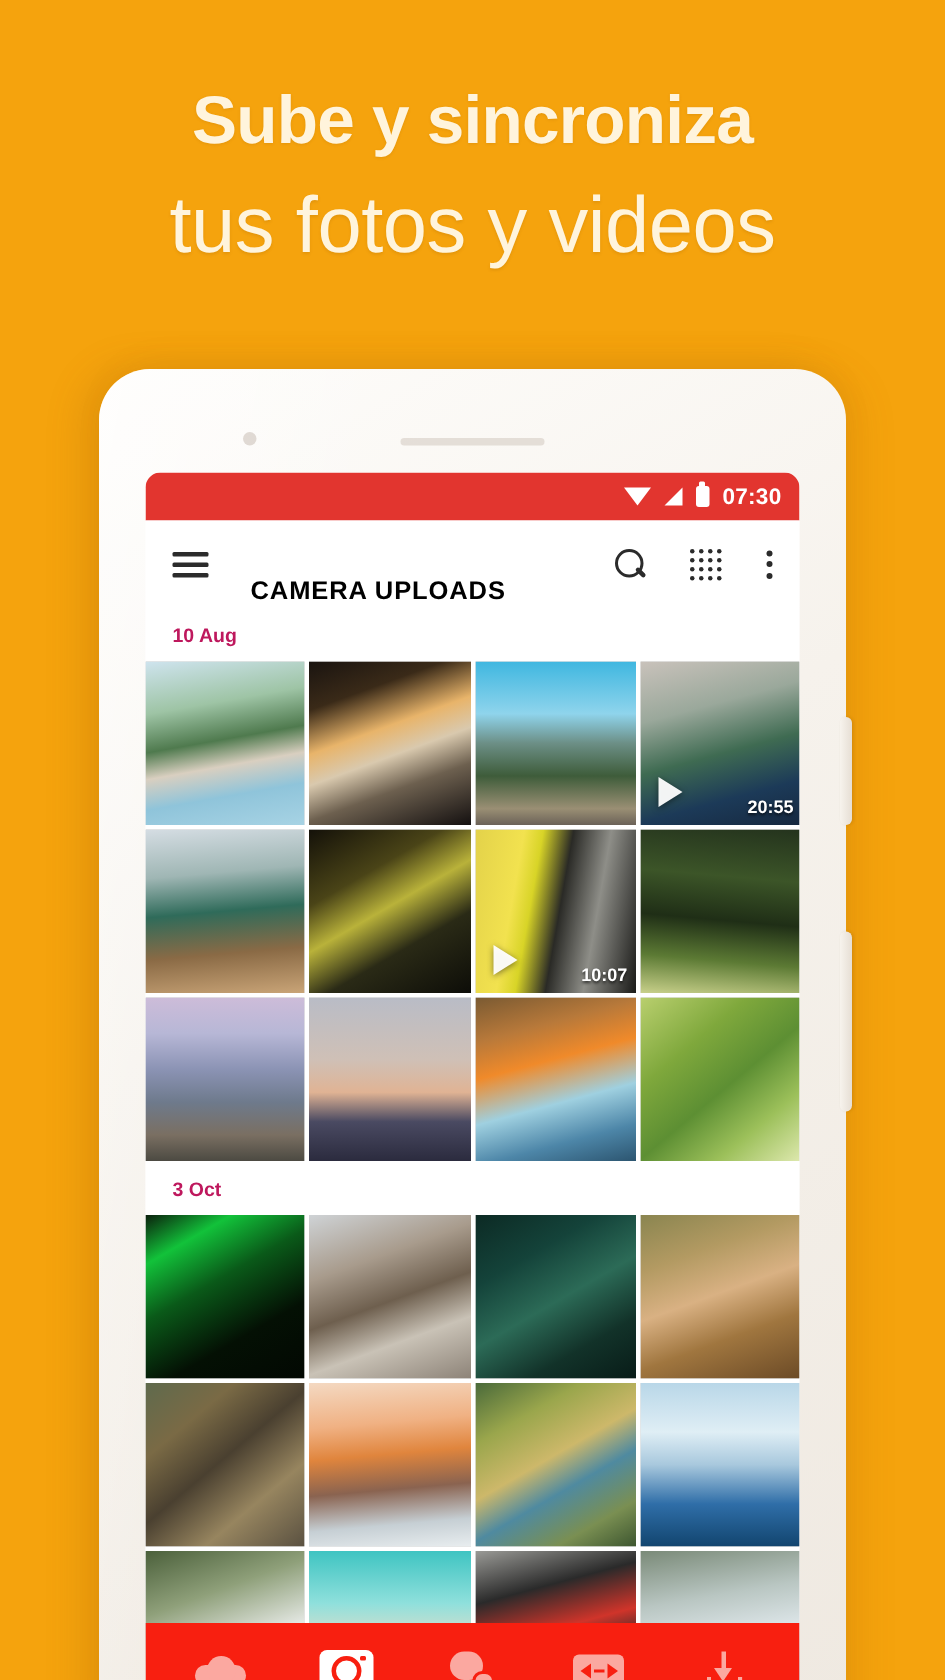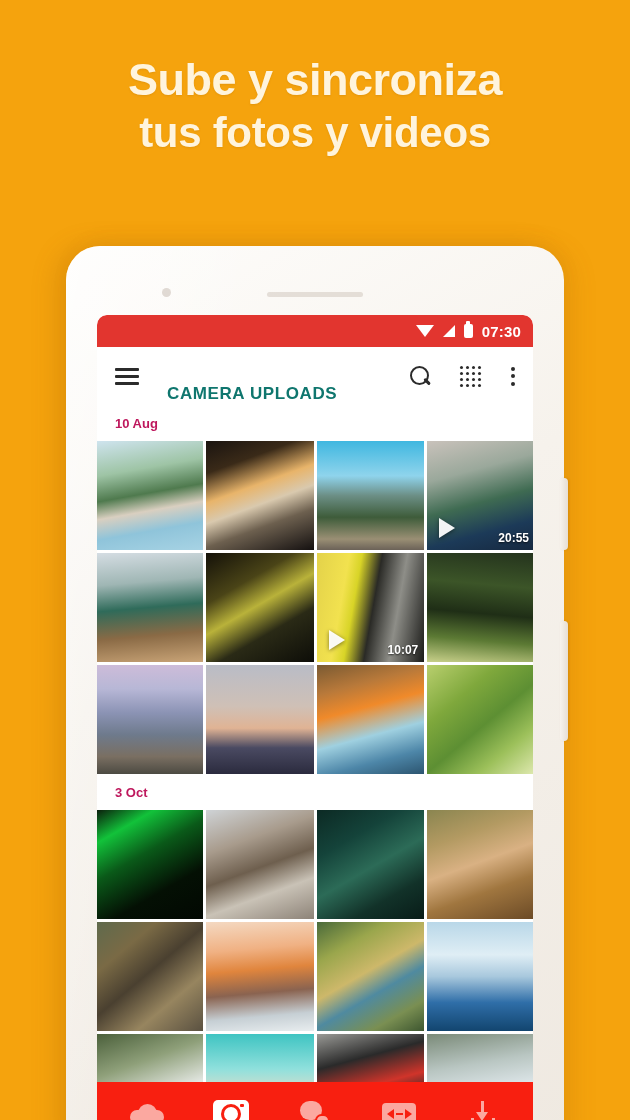--- a/index.html
+++ b/index.html
@@ -13,21 +13,21 @@
   
   .headline {
     position:absolute;
     top:55px; left:0; right:0;
     text-align:center;
     color:#FFF4DC;
     line-height:1.12;
     text-shadow:0 1px 2px rgba(150,90,0,.18);
   }
   .headline .l1 { display:block; font-size:45px; font-weight:700; letter-spacing:-0.5px; }
-  .headline .l2 { display:block; font-size:42px; font-weight:700; letter-spacing:-0.3px; margin-top:4px; }
+  .headline .l2 { display:block; font-size:53px; font-weight:400; letter-spacing:-0.3px; margin-top:16px; }
 
   
   .phone {
     position:absolute;
     left:66px; top:246px;
     width:498px; height:900px;
     background:linear-gradient(150deg,#fefdfb 0%,#f6f2ec 40%,#efe9e1 100%);
     border-radius:34px 34px 0 0;
     box-shadow:-10px 0 26px rgba(140,80,0,.18), 10px 0 26px rgba(140,80,0,.10);
   }
@@ -100,21 +100,21 @@
   .appbar {
     height:58px; background:#ffffff;
     display:flex; align-items:center;
     padding:0 18px;
   }
   .hamburger { width:24px; cursor:pointer; }
   .hamburger span {
     display:block; height:3px; background:#2b2b2b; border-radius:1px; margin:4px 0;
   }
   .appbar-title {
-    font-size:17px; font-weight:700; color:#0f766e; letter-spacing:.6px;
+    font-size:17px; font-weight:700; color:#000000; letter-spacing:.6px;
     margin-left:28px; white-space:nowrap;margin-top:36px;
   }
   .appbar-actions { margin-left:auto; display:flex; align-items:center; gap:30px; }
   .ic-search { width:20px; height:20px; position:relative; }
   .ic-search::before{
     content:""; position:absolute; top:0; left:0;
     width:15px;height:15px;border:2.6px solid #2b2b2b;border-radius:50%;
   }
   .ic-search::after{
     content:""; position:absolute; bottom:0; right:0;

